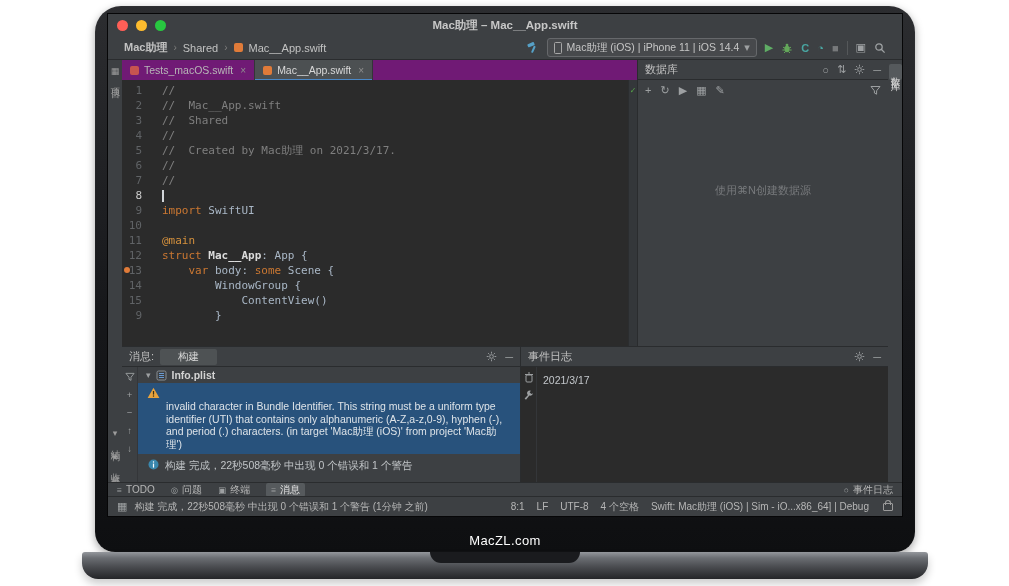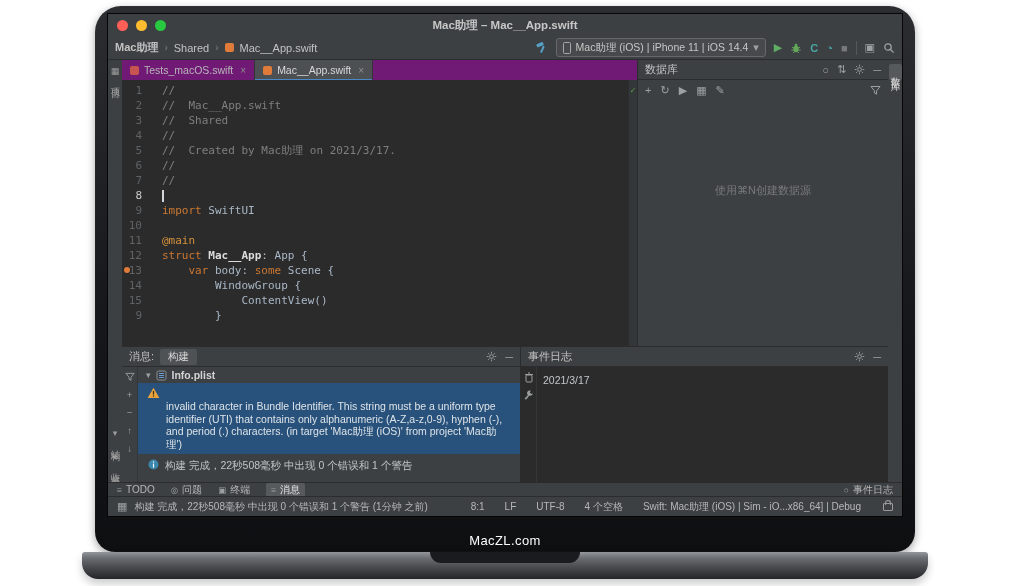--- a/index.html
+++ b/index.html
@@ -21,21 +21,21 @@
   svg{display:block;}
   
   .titlebar{position:absolute;left:0;top:0;right:0;height:22px;background:#3d4043;border-bottom:1px solid #2a2c2e;}
   .traffic{position:absolute;left:9px;top:5.5px;display:flex;gap:8px;}
   .tl{width:11px;height:11px;border-radius:50%;}
   .tl.red{background:#ff5f57;}.tl.yel{background:#febc2e;}.tl.grn{background:#28c840;}
   .wtitle{position:absolute;left:0;right:0;top:0;height:22px;line-height:22px;text-align:center;
           color:#c7c7c7;font-size:11.5px;font-weight:bold;}
   
   .navbar{position:absolute;left:0;top:22px;right:0;height:24px;background:#3d4043;border-bottom:1px solid #2a2c2e;
-          display:flex;align-items:center;padding:0 7px;box-sizing:border-box;}
+          display:flex;align-items:center;padding:0 16px;box-sizing:border-box;}
   .crumbs{display:flex;align-items:center;gap:6px;font-size:11px;color:#c2c2c2;}
   .crumbs .sep{color:#7d7d7d;font-size:10px;}
   .crumbs .first{font-weight:bold;}
   .fico{width:9px;height:9px;border-radius:2px;background:#e07b39;display:inline-block;}
   .fico.red{background:#c75450;}
   .nav-right{margin-left:auto;display:flex;align-items:center;gap:8px;}
   .combo{display:flex;align-items:center;gap:5px;height:17px;padding:0 6px;border:1px solid #66686b;
          border-radius:3px;background:#47494c;font-size:10.5px;color:#c6c6c6;white-space:nowrap;}
   .phone{width:6px;height:10px;border:1px solid #a7a7a7;border-radius:1.5px;}
   .ic{font-size:11px;color:#9da0a2;cursor:default;}
@@ -78,21 +78,21 @@
   
   .panel-hd{height:20px;display:flex;align-items:center;gap:6px;padding:0 7px;border-bottom:1px solid #2a2c2e;
             font-size:11px;color:#c2c2c2;box-sizing:border-box;}
   .hd-icons{margin-left:auto;display:flex;gap:8px;align-items:center;color:#9da0a2;font-size:10px;}
   .db{position:absolute;left:529px;top:46px;width:251px;height:286px;background:#3d4043;
       border-left:1px solid #2a2c2e;box-sizing:border-box;}
   .db-toolbar{height:20px;display:flex;align-items:center;gap:9px;padding:0 7px;color:#9da0a2;font-size:11px;}
   .db-hint{position:absolute;left:0;right:0;top:123px;text-align:center;color:#77797c;font-size:11px;}
   .msgs{position:absolute;left:14px;top:332px;width:398px;height:136px;background:#3d4043;
         border-top:1px solid #2a2c2e;box-sizing:border-box;}
-  .msgs .tabchip{background:#4e5254;border-radius:2px;padding:1px 8px;color:#d8d8d8;font-size:10.5px;}
+  .msgs .tabchip{background:#4e5254;border-radius:2px;padding:1px 18px;color:#d8d8d8;font-size:10.5px;}
   .side-tools{position:absolute;left:0;top:20px;bottom:0;width:16px;border-right:1px solid #343639;
               display:flex;flex-direction:column;align-items:center;gap:7px;padding-top:5px;
               color:#9da0a2;font-size:9.5px;box-sizing:border-box;}
   .msgs-body{position:absolute;left:16px;top:20px;right:0;bottom:0;overflow:hidden;font-size:10.5px;}
   .tree-row{display:flex;align-items:center;gap:5px;height:16px;padding-left:8px;color:#d3d3d3;}
   .tree-row .arrow{color:#9da0a2;font-size:9px;}
   .tree-row .fname{font-weight:bold;}
   .warn-row{position:relative;background:#28527c;color:#dde3e8;padding:17px 10px 4px 28px;line-height:12.5px;}
   .warn-row svg{position:absolute;left:9px;top:4px;}
   .info-row{display:flex;gap:6px;align-items:flex-start;padding:5px 8px 0 10px;color:#c0c4c7;}
@@ -103,21 +103,21 @@
   .elog-time{color:#8a8f94;}
   
   .twbar{position:absolute;left:0;right:0;top:468px;height:14px;background:#3d4043;border-top:1px solid #2a2c2e;
          display:flex;align-items:center;gap:16px;padding:0 9px;font-size:10px;color:#b6b6b6;box-sizing:border-box;}
   .tw-item{display:flex;align-items:center;gap:4px;white-space:nowrap;}
   .tw-item .tic{font-size:8.5px;color:#9da0a2;}
   .tw-item.active{background:#565a5d;border-radius:2px;padding:0 5px;color:#e2e2e2;}
   .tw-right{margin-left:auto;display:flex;align-items:center;gap:4px;}
   .statusbar{position:absolute;left:0;right:0;top:482px;height:20px;background:#3d4043;border-top:1px solid #2a2c2e;
              display:flex;align-items:center;gap:7px;padding:0 9px;font-size:10px;color:#b6b6b6;box-sizing:border-box;}
-  .sb-right{margin-left:auto;display:flex;align-items:center;gap:20px;white-space:nowrap;}
+  .sb-right{margin-left:auto;display:flex;align-items:center;gap:12px;white-space:nowrap;}
   .lock{position:relative;width:8px;height:6px;border:1px solid #9a9a9a;border-radius:1px;margin-left:2px;}
   .lock::before{content:'';position:absolute;top:-4px;left:1px;width:4px;height:4px;border:1px solid #9a9a9a;
                 border-bottom:none;border-radius:3px 3px 0 0;}
 </style>
 </head>
 <body>
 
 <div class="canvas">
   <div class="lid">
     <div class="screen">

